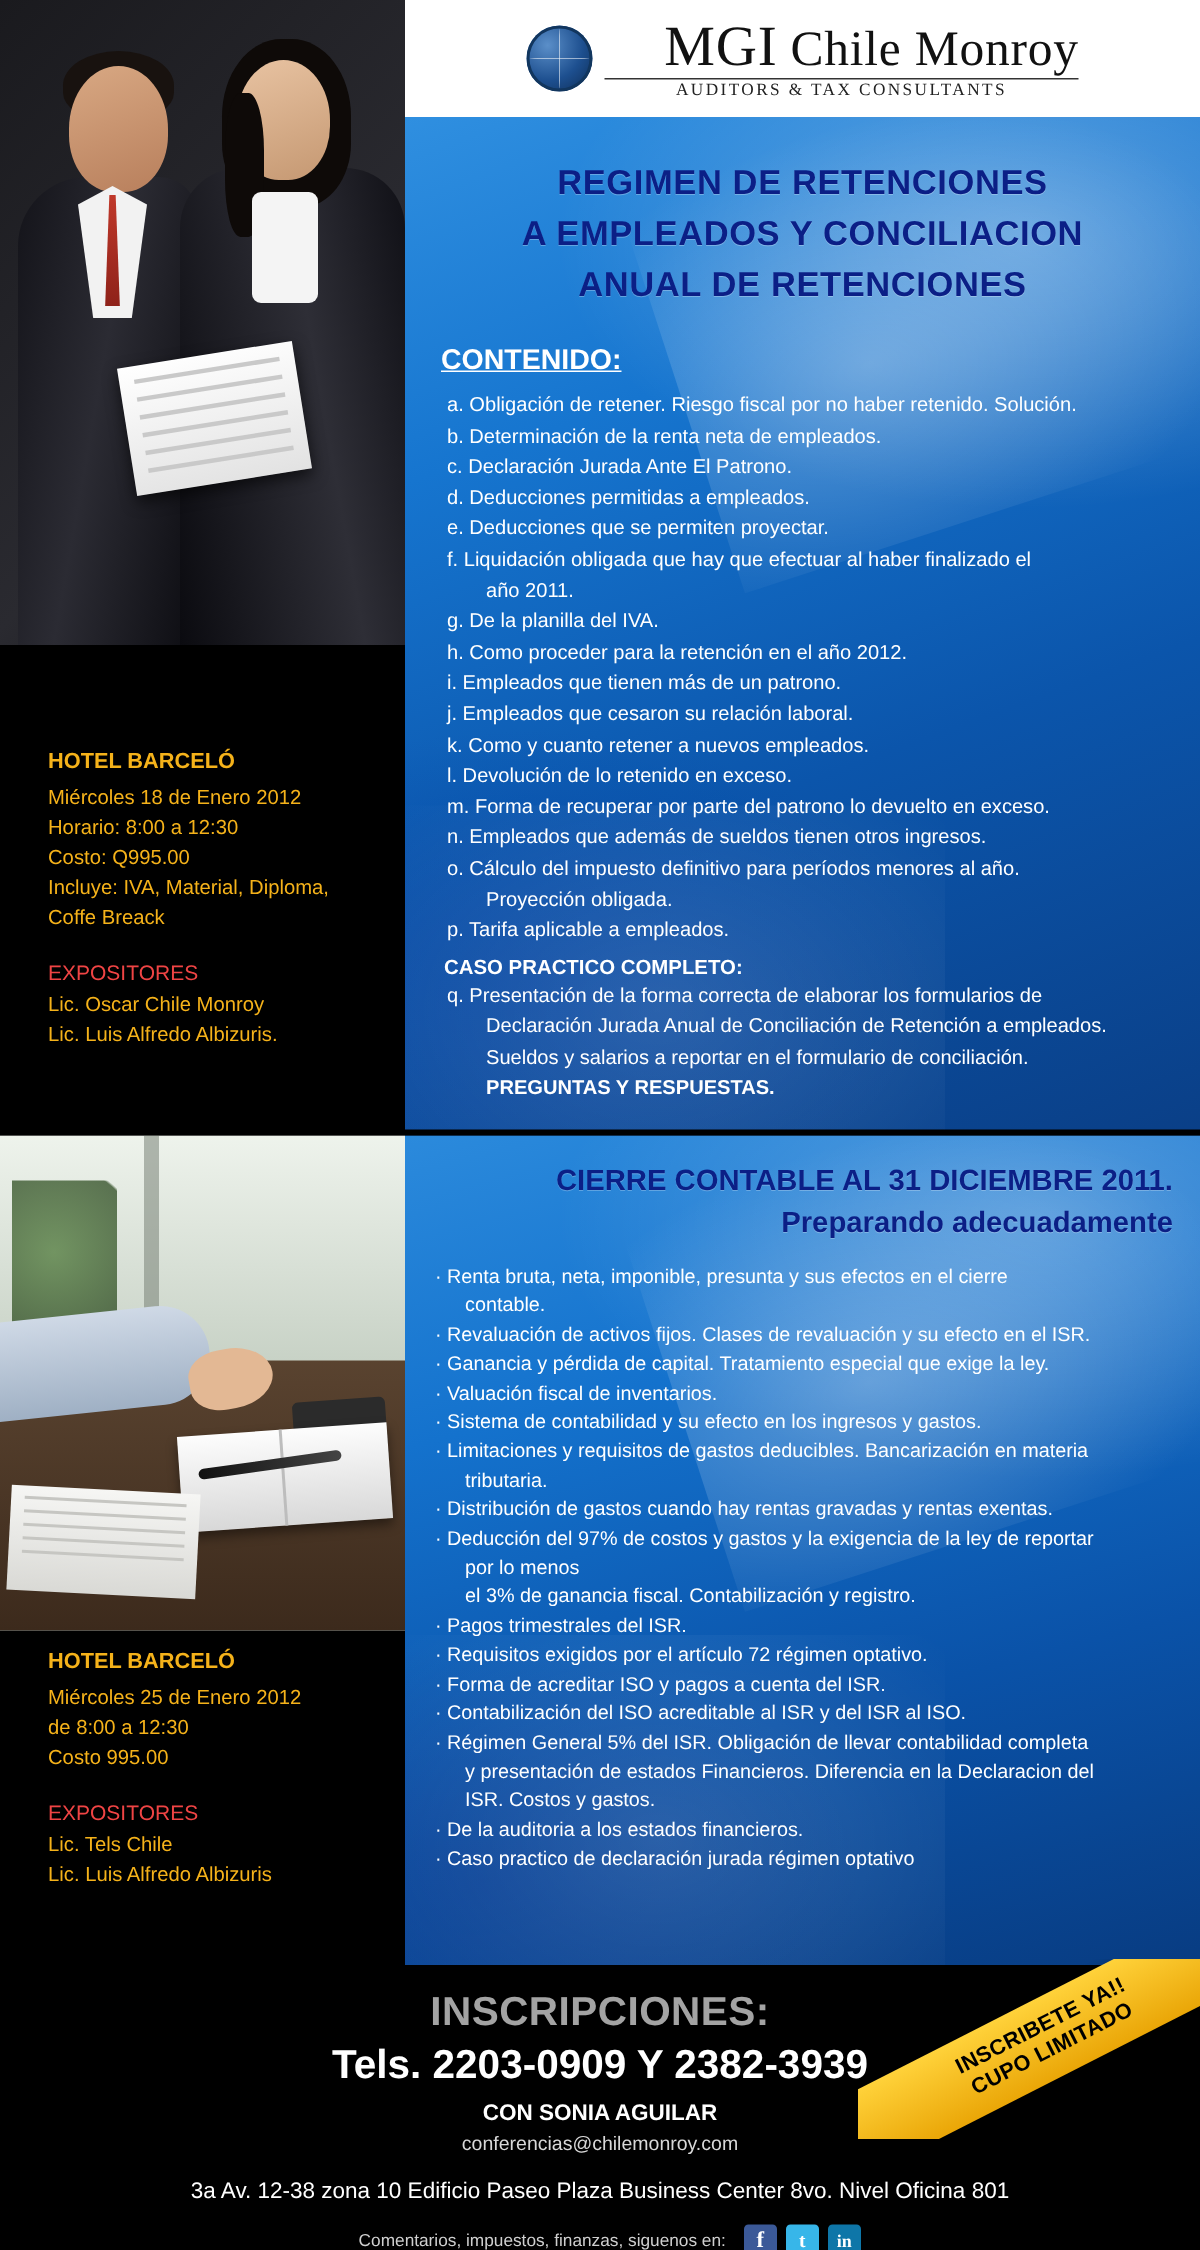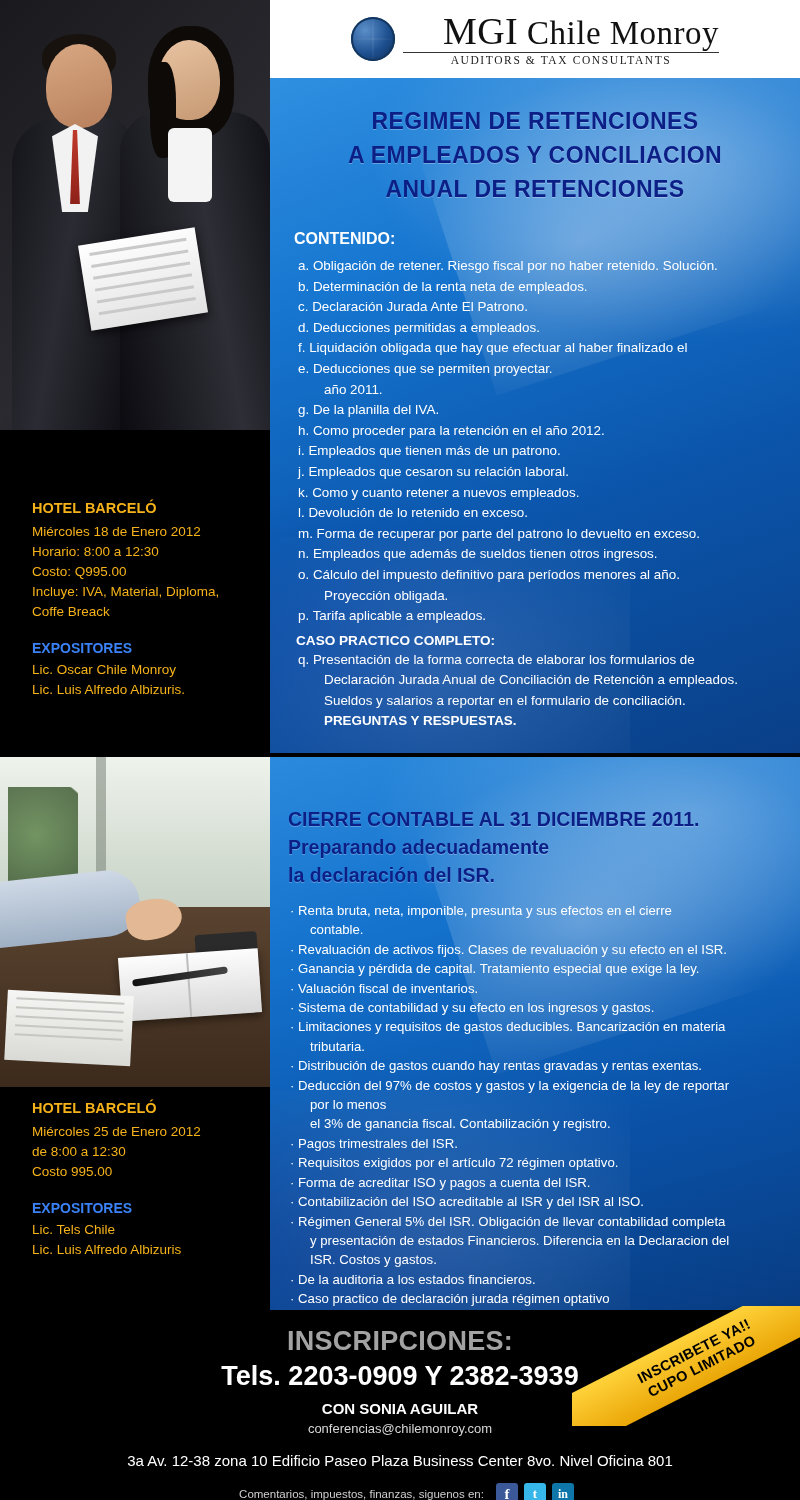--- a/index.html
+++ b/index.html
@@ -113,21 +113,21 @@
   .p2-book { position:absolute; left:120px; top:196px; width:140px; height:64px; background:linear-gradient(180deg,#fdfdfd,#d8d8d8); transform:rotate(-4deg); box-shadow:0 4px 8px rgba(0,0,0,.45); }
   .p2-book:after { content:""; position:absolute; left:68px; top:0; width:2px; height:64px; background:#bdbdbd; }
   .p2-pen { position:absolute; left:132px; top:216px; width:96px; height:7px; background:linear-gradient(90deg,#111,#444); border-radius:4px; transform:rotate(-8deg); }
   .p2-papers { position:absolute; left:6px; top:236px; width:126px; height:70px; background:linear-gradient(180deg,#f6f6f4,#d9d9d5); transform:rotate(3deg); }
   .p2-papers i { display:block; height:2px; margin:7px 9px; background:#c6c6c2; }
   .p2-calc { position:absolute; left:196px; top:176px; width:62px; height:46px; background:#2b2b2b; border-radius:4px; transform:rotate(-4deg); }
 
   .info-block { position:absolute; left:32px; color:#f5b21a; }
   .info-block .hotel { font-weight:bold; font-size:14.5px; color:#f5b21a; margin-bottom:6px; }
   .info-block .line { font-size:13.5px; color:#f5b21a; line-height:20px; }
-  .info-block .expo-title { font-weight:bold; font-size:14px; color:#3b82f6; margin:18px 0 4px; }
+  .info-block .expo-title { font-weight:normal; font-size:14px; color:#ef4444; margin:18px 0 4px; }
 
   
   .panel1 {
     position:absolute; left:270px; top:78px; width:530px; height:679px;
     background:
       radial-gradient(ellipse 520px 300px at 78% 12%, rgba(255,255,255,.30), rgba(255,255,255,0) 60%),
       radial-gradient(ellipse 420px 260px at 15% 85%, rgba(0,60,160,.45), rgba(0,0,0,0) 65%),
       linear-gradient(160deg,#2f8fe0 0%, #1675cf 28%, #0b55ab 62%, #0a3f87 100%);
     overflow:hidden;
   }
@@ -150,37 +150,36 @@
     pointer-events:none;
   }
 
   .title1 {
     text-align:center; color:#0b1f86; font-weight:bold; font-size:23px;
     line-height:34px; letter-spacing:.4px; padding:26px 20px 6px;
     text-shadow:0 1px 0 rgba(255,255,255,.28);
     position:relative; z-index:2;
   }
   .contenido {
-    color:#ffffff; font-weight:bold; font-size:16px; padding:18px 0 8px 24px;
-    position:relative; z-index:2;
+    color:#ffffff; font-weight:bold; font-size:19px; padding:18px 0 8px 24px;
+    position:relative; z-index:2;text-decoration:underline;
   }
   .items { padding:0 16px 0 28px; position:relative; z-index:2; }
   .items li {
     list-style:none; color:#ffffff; font-size:13.4px; line-height:19.6px;
     margin-bottom:1px; padding-left:14px; text-indent:-14px;
   }
   .items li.ind { padding-left:26px; text-indent:0; }
   .items li.bold { font-weight:bold; }
   .caso { color:#ffffff; font-weight:bold; font-size:13.6px; padding:6px 0 2px 26px; position:relative; z-index:2; }
 
   .title2 {
-    text-align:left; color:#0b1f86; font-weight:bold; font-size:19.5px;
+    text-align:right; color:#0b1f86; font-weight:bold; font-size:19.5px;
     line-height:28px; padding:16px 18px 8px; position:relative; z-index:2;
     text-shadow:0 1px 0 rgba(255,255,255,.25);
-    margin-top:32px;
   }
   .items2 { padding:4px 14px 0 20px; position:relative; z-index:2; }
   .items2 li {
     list-style:none; color:#ffffff; font-size:13.2px; line-height:19.4px;
     padding-left:10px; text-indent:-10px;
   }
   .items2 li.ind { padding-left:20px; text-indent:0; }
 
   
   .footer { position:absolute; left:0; top:1310px; width:800px; height:190px; background:#000; }
@@ -300,22 +299,22 @@
     <div>REGIMEN DE RETENCIONES</div>
     <div>A EMPLEADOS Y CONCILIACION</div>
     <div>ANUAL DE RETENCIONES</div>
   </div>
   <div class="contenido">CONTENIDO:</div>
   <ul class="items" id="items1">
       <li>a. Obligación de retener. Riesgo fiscal por no haber retenido. Solución.</li>
       <li>b. Determinación de la renta neta de empleados.</li>
       <li>c. Declaración Jurada Ante El Patrono.</li>
       <li>d. Deducciones permitidas a empleados.</li>
+      <li>e. Deducciones que se permiten proyectar.</li>
       <li>f. Liquidación obligada que hay que efectuar al haber finalizado el</li>
-      <li>e. Deducciones que se permiten proyectar.</li>
       <li class="ind">año 2011.</li>
       <li>g. De la planilla del IVA.</li>
       <li>h. Como proceder para la retención en el año 2012.</li>
       <li>i.  Empleados que tienen más de un patrono.</li>
       <li>j.  Empleados que cesaron su relación laboral.</li>
       <li>k.  Como y cuanto retener a nuevos empleados.</li>
       <li>l.  Devolución de lo retenido en exceso.</li>
       <li>m. Forma de recuperar por parte del patrono lo devuelto en exceso.</li>
       <li>n.  Empleados que además de sueldos tienen otros ingresos.</li>
       <li>o.  Cálculo del impuesto definitivo para períodos menores al año.</li>
@@ -332,21 +331,20 @@
 </div>
 
 <div class="divider"></div>
 
 <div class="panel2">
   <div class="swoosh"></div>
   <div class="swoosh2"></div>
   <div class="title2">
     <div>CIERRE CONTABLE AL 31 DICIEMBRE 2011.</div>
     <div>Preparando adecuadamente</div>
-    <div>la declaración del ISR.</div>
   </div>
   <ul class="items2" id="items2">
       <li>· Renta bruta, neta, imponible, presunta y sus efectos en el cierre</li>
       <li class="ind">contable.</li>
       <li>· Revaluación de activos fijos. Clases de revaluación y su efecto en el ISR.</li>
       <li>· Ganancia y pérdida de capital. Tratamiento especial que exige la ley.</li>
       <li>· Valuación fiscal de inventarios.</li>
       <li>· Sistema de contabilidad y su efecto en los ingresos y gastos.</li>
       <li>· Limitaciones y requisitos de gastos deducibles. Bancarización en materia</li>
       <li class="ind">tributaria.</li>

